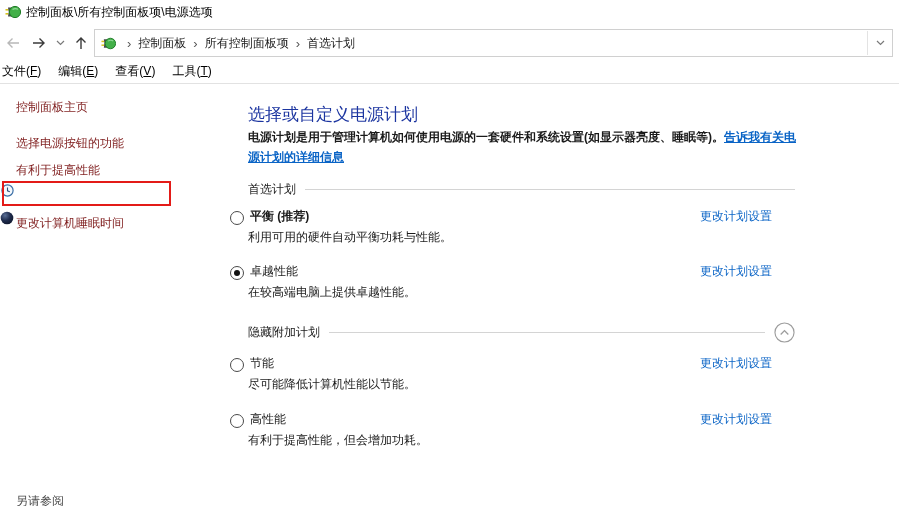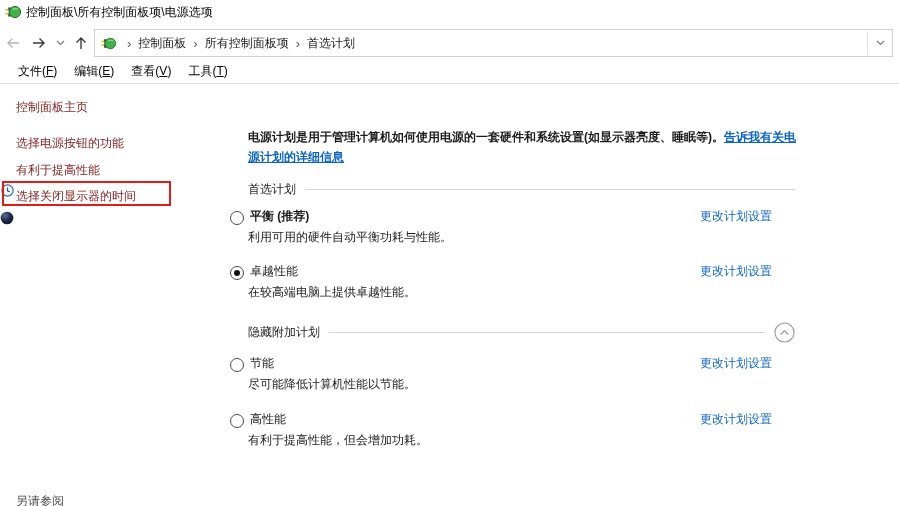--- a/index.html
+++ b/index.html
@@ -15,21 +15,21 @@
   .addressbar{position:absolute;top:29px;left:0;right:0;height:28px;display:flex;align-items:center;}
   .nav-btn{width:26px;height:26px;display:flex;align-items:center;justify-content:center;flex:0 0 auto;}
   .nav-btn.small{width:16px;}
   .addr-box{flex:1;height:26px;margin-right:6px;border:1px solid #d0d0d0;display:flex;align-items:center;padding-left:6px;background:#fff;}
   .addr-box .crumb-icon{width:15px;height:15px;margin-right:4px;}
   .crumb-sep{color:#555;font-size:13px;padding:0 7px;line-height:1;}
   .crumb{color:#1a1a1a;white-space:nowrap;}
   .addr-spacer{flex:1;}
   .addr-drop{width:24px;height:24px;border-left:1px solid #e3e3e3;display:flex;align-items:center;justify-content:center;}
   
-  .menubar{position:absolute;top:60px;left:0;right:0;height:23px;display:flex;align-items:center;gap:17px;padding-left:18px;border-bottom:1px solid #e2e2e2;}
+  .menubar{position:absolute;top:60px;left:0;right:0;height:23px;display:flex;align-items:center;gap:17px;padding-left:2px;border-bottom:1px solid #e2e2e2;}
   .menu-item{color:#000;white-space:nowrap;}
   .menu-item u{text-decoration:underline;}
   
   .side-item{position:absolute;left:16px;color:#7f1d1d;white-space:nowrap;cursor:pointer;}
   .side-icon{position:absolute;}
   .hl-box{position:absolute;left:2px;top:181px;width:169px;height:25px;border:2px solid #e31b18;box-sizing:border-box;z-index:5;}
   
   .page-title{position:absolute;left:248px;top:103px;font-size:17px;color:#1c35a0;}
   .intro{position:absolute;left:248px;top:127px;width:549px;line-height:20px;color:#1a1a1a;font-weight:bold;}
   .link{color:#0a64c6;cursor:pointer;text-decoration:none;}
@@ -114,33 +114,34 @@
     <span class="menu-item"><span>工具(</span><u>T</u><span>)</span></span>
   </div>
 
   <div class="side-item" style="top:99px">控制面板主页</div>
   <div class="side-item" style="top:135px">选择电源按钮的功能</div>
   <div class="side-item" style="top:162px">有利于提高性能</div>
   <svg class="side-icon" style="left:1px;top:184px" width="13" height="13" viewBox="0 0 13 13">
     <circle cx="6.5" cy="6.5" r="5.6" fill="#f4f8fc" stroke="#3a6ea5" stroke-width="1.2"></circle>
     <path d="M6.5 3.5 V6.8 L8.8 7.8" stroke="#2d4f7c" stroke-width="1.1" fill="none"></path>
   </svg>
-  <div class="side-item" style="top:188px">选择关闭显示器的时间</div>
   <svg class="side-icon" style="left:0px;top:211px" width="14" height="14" viewBox="0 0 14 14">
     <defs>
       <radialGradient id="sleepGrad" cx="35%" cy="30%" r="75%">
         <stop offset="0%" stop-color="#5a6f96"></stop>
         <stop offset="55%" stop-color="#1f2c4d"></stop>
         <stop offset="100%" stop-color="#10182e"></stop>
       </radialGradient>
     </defs>
     <circle cx="7" cy="7" r="6.3" fill="url(#sleepGrad)"></circle>
   </svg>
+  <div class="side-item" style="top:215px">更改计算机睡眠时间</div>
   <div class="hl-box"></div>
 
+  <div class="page-title">选择或自定义电源计划</div>
 
   <div class="intro">
     <span>电源计划是用于管理计算机如何使用电源的一套硬件和系统设置(如显示器亮度、睡眠等)。</span><span class="link ul">告诉我有关电源计划的详细信息</span>
   </div>
 
   <div class="section-head" style="top:179px;height:20px">
     <span>首选计划</span>
     <span class="rule"></span>
   </div>
 

